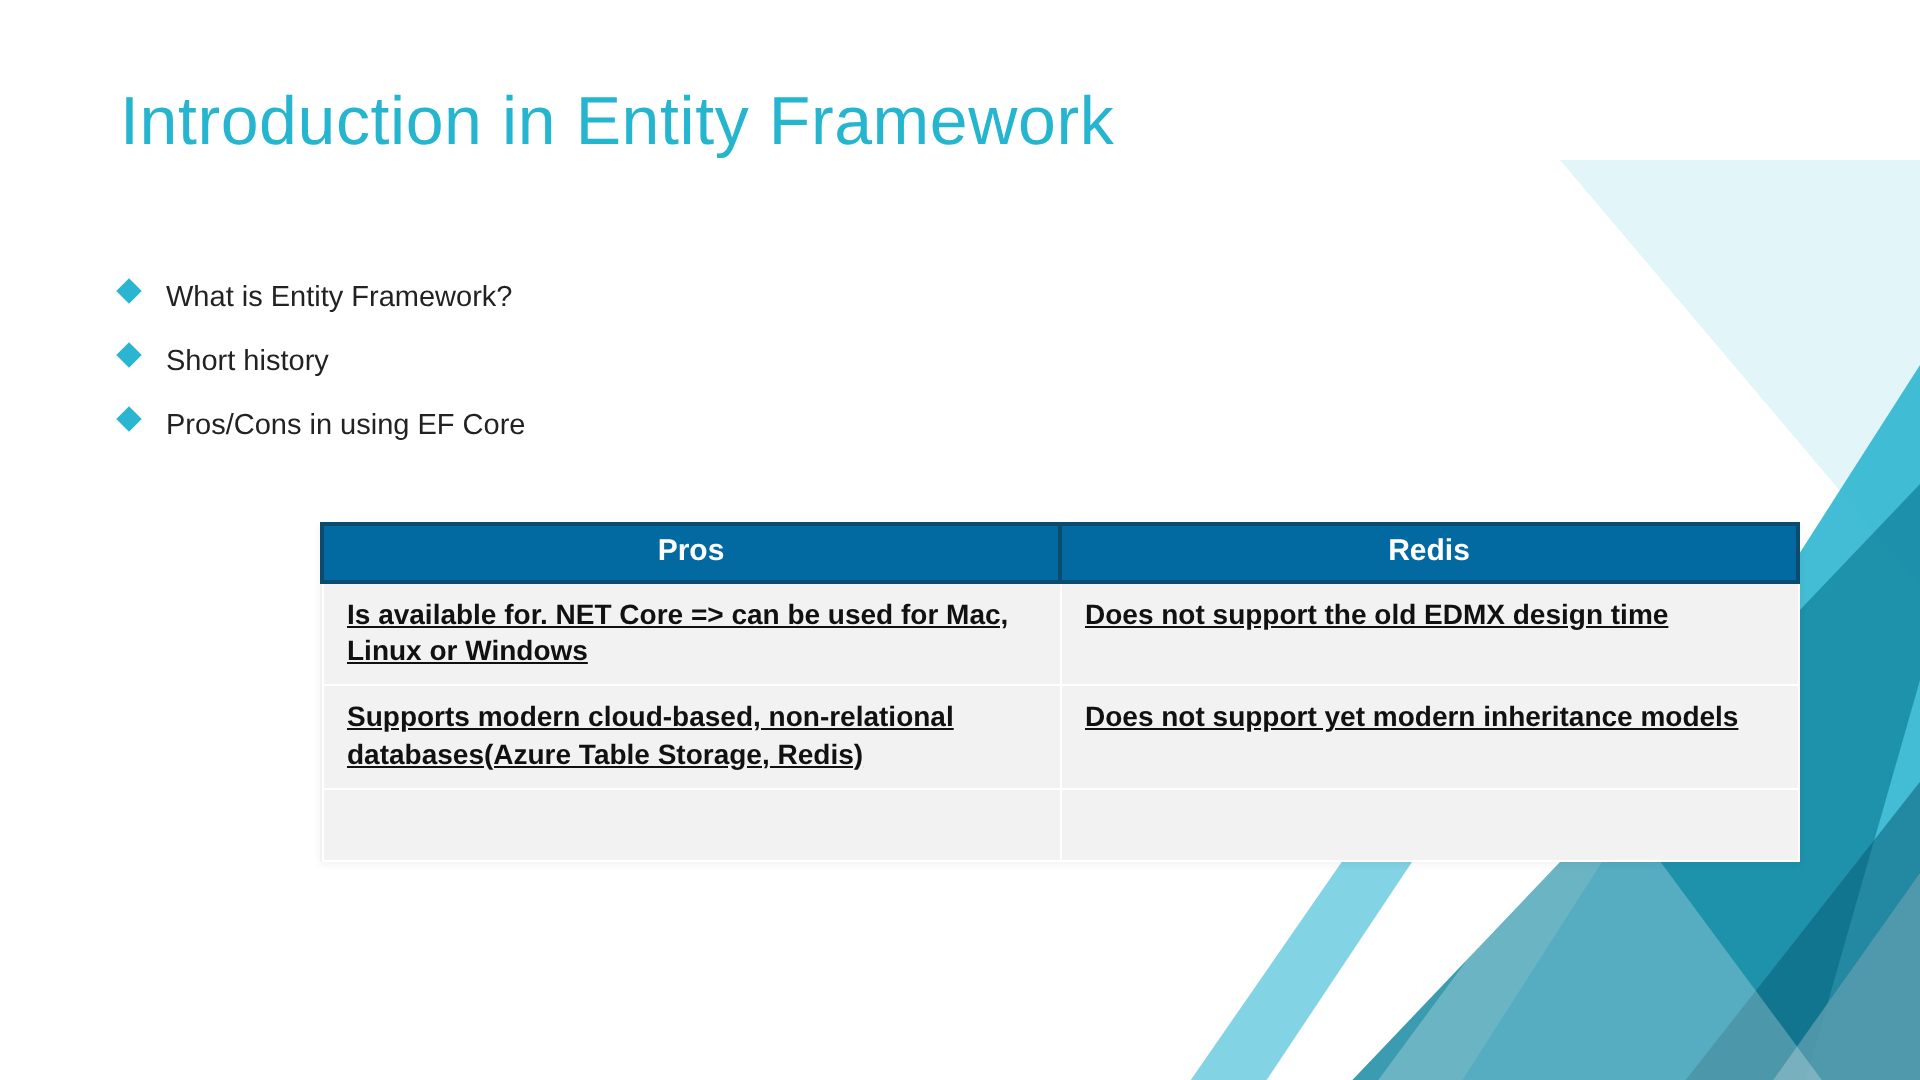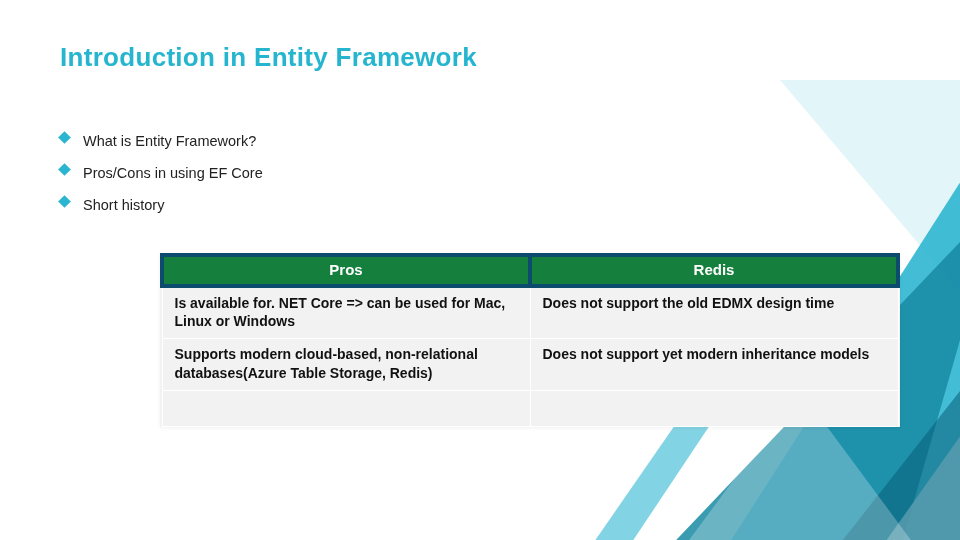--- a/index.html
+++ b/index.html
@@ -21,22 +21,22 @@
   }
   .bg-deco svg { width: 100%; height: 100%; }
   .slide {
     position: relative;
     z-index: 1;
     width: 100%;
     height: 100%;
     padding: 42px 60px 30px 60px;
   }
   .title {
-    font-size: 26px;
-    font-weight: 700;
+    font-size: 34px;
+    font-weight: 400;
     color: #26b5cf;
     letter-spacing: 0.3px;
     margin-bottom: 60px;
   }
   .bullets {
     list-style: none;
     margin-bottom: 40px;
   }
   .bullets li {
     display: flex;
@@ -58,37 +58,38 @@
     width: 740px;
     background: #f2f2f2;
     box-shadow: 0 1px 4px rgba(0,0,0,0.06);
   }
   .pc-table {
     width: 100%;
     border-collapse: collapse;
     table-layout: fixed;
   }
   .pc-table th {
-    background: #15803d;
+    background: #0369a1;
     color: #ffffff;
     font-weight: 700;
     font-size: 15px;
     text-align: center;
     padding: 4px 12px 6px 12px;
-    border: 4px solid #0c4a6e;
+    border: 2px solid #0c4a6e;
   }
   .pc-table td {
     background: #f2f2f2;
     border: 1px solid #ffffff;
     padding: 6px 12px 8px 12px;
     font-size: 14px;
     color: #111;
     font-weight: 600;
     vertical-align: top;
     line-height: 1.3;
+    text-decoration: underline;
   }
   .pc-table td:first-child { width: 50%; }
   .pc-table tr.empty td { height: 36px; }
 </style>
 </head>
 <body>
 
 <div class="bg-deco">
   <svg viewBox="0 0 520 540" xmlns="http://www.w3.org/2000/svg">
     <path d="M 520 0 L 300 0 L 520 260 Z" fill="#d6f1f6" opacity="0.7"></path>
@@ -105,25 +106,25 @@
 
   <h1 class="title">Introduction in Entity Framework</h1>
 
   <ul class="bullets">
     <li>
       <span class="diamond"></span>
       <span>What is Entity Framework?</span>
     </li>
     <li>
       <span class="diamond"></span>
-      <span>Pros/Cons in using EF Core</span>
+      <span>Short history</span>
     </li>
     <li>
       <span class="diamond"></span>
-      <span>Short history</span>
+      <span>Pros/Cons in using EF Core</span>
     </li>
   </ul>
 
   <div class="table-wrap">
     <table class="pc-table">
       <thead>
         <tr>
           <th>Pros</th>
           <th>Redis</th>
         </tr>

